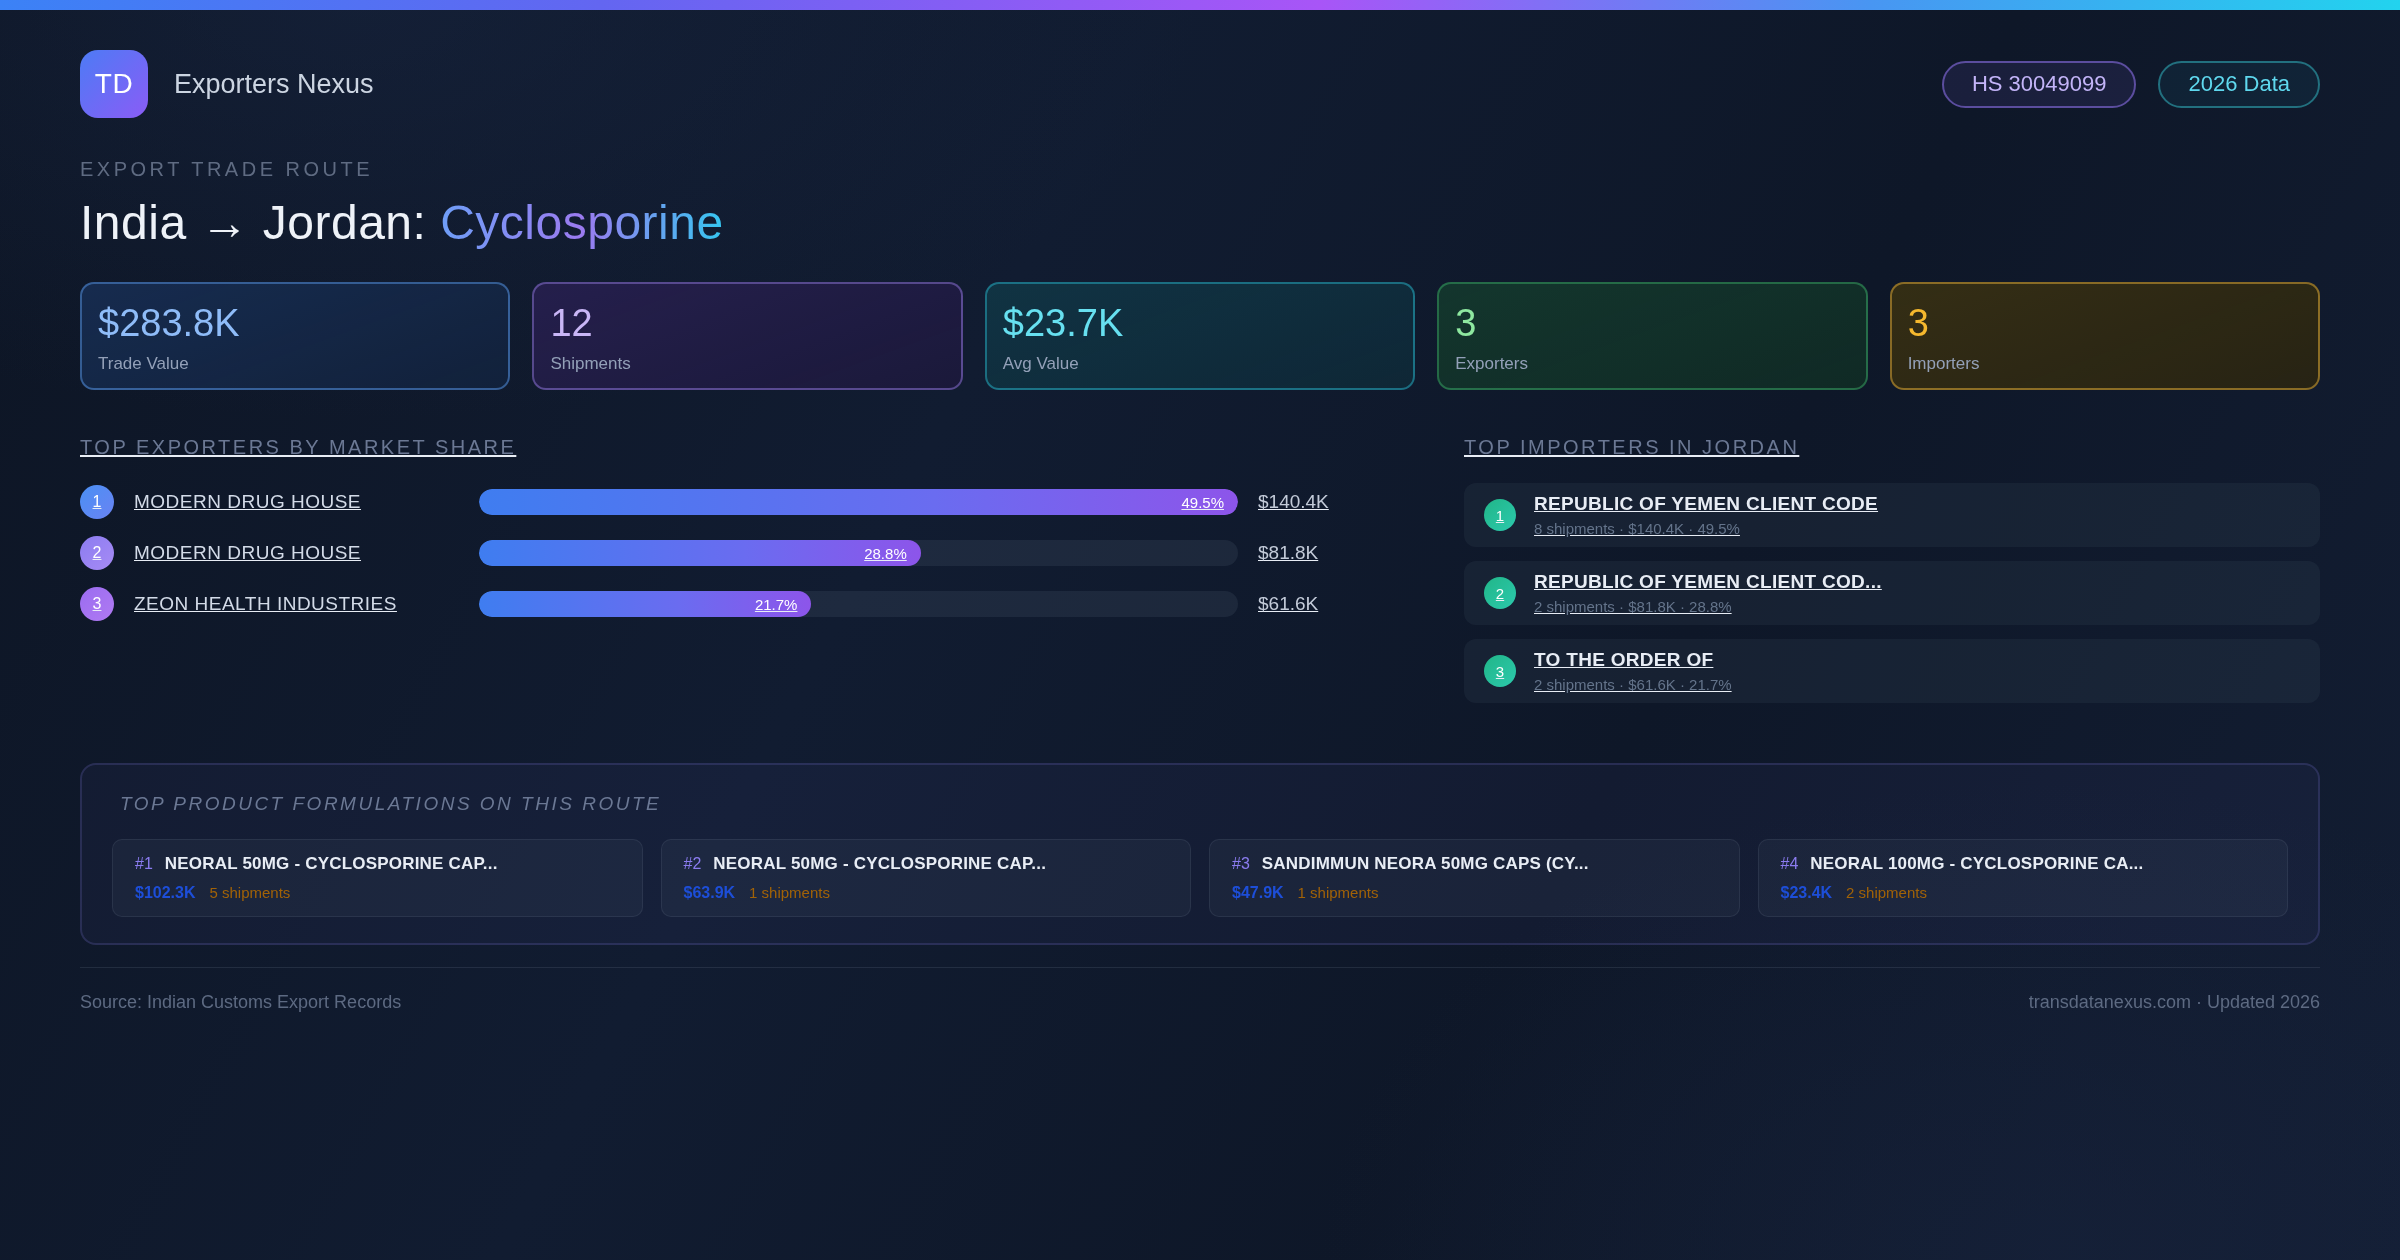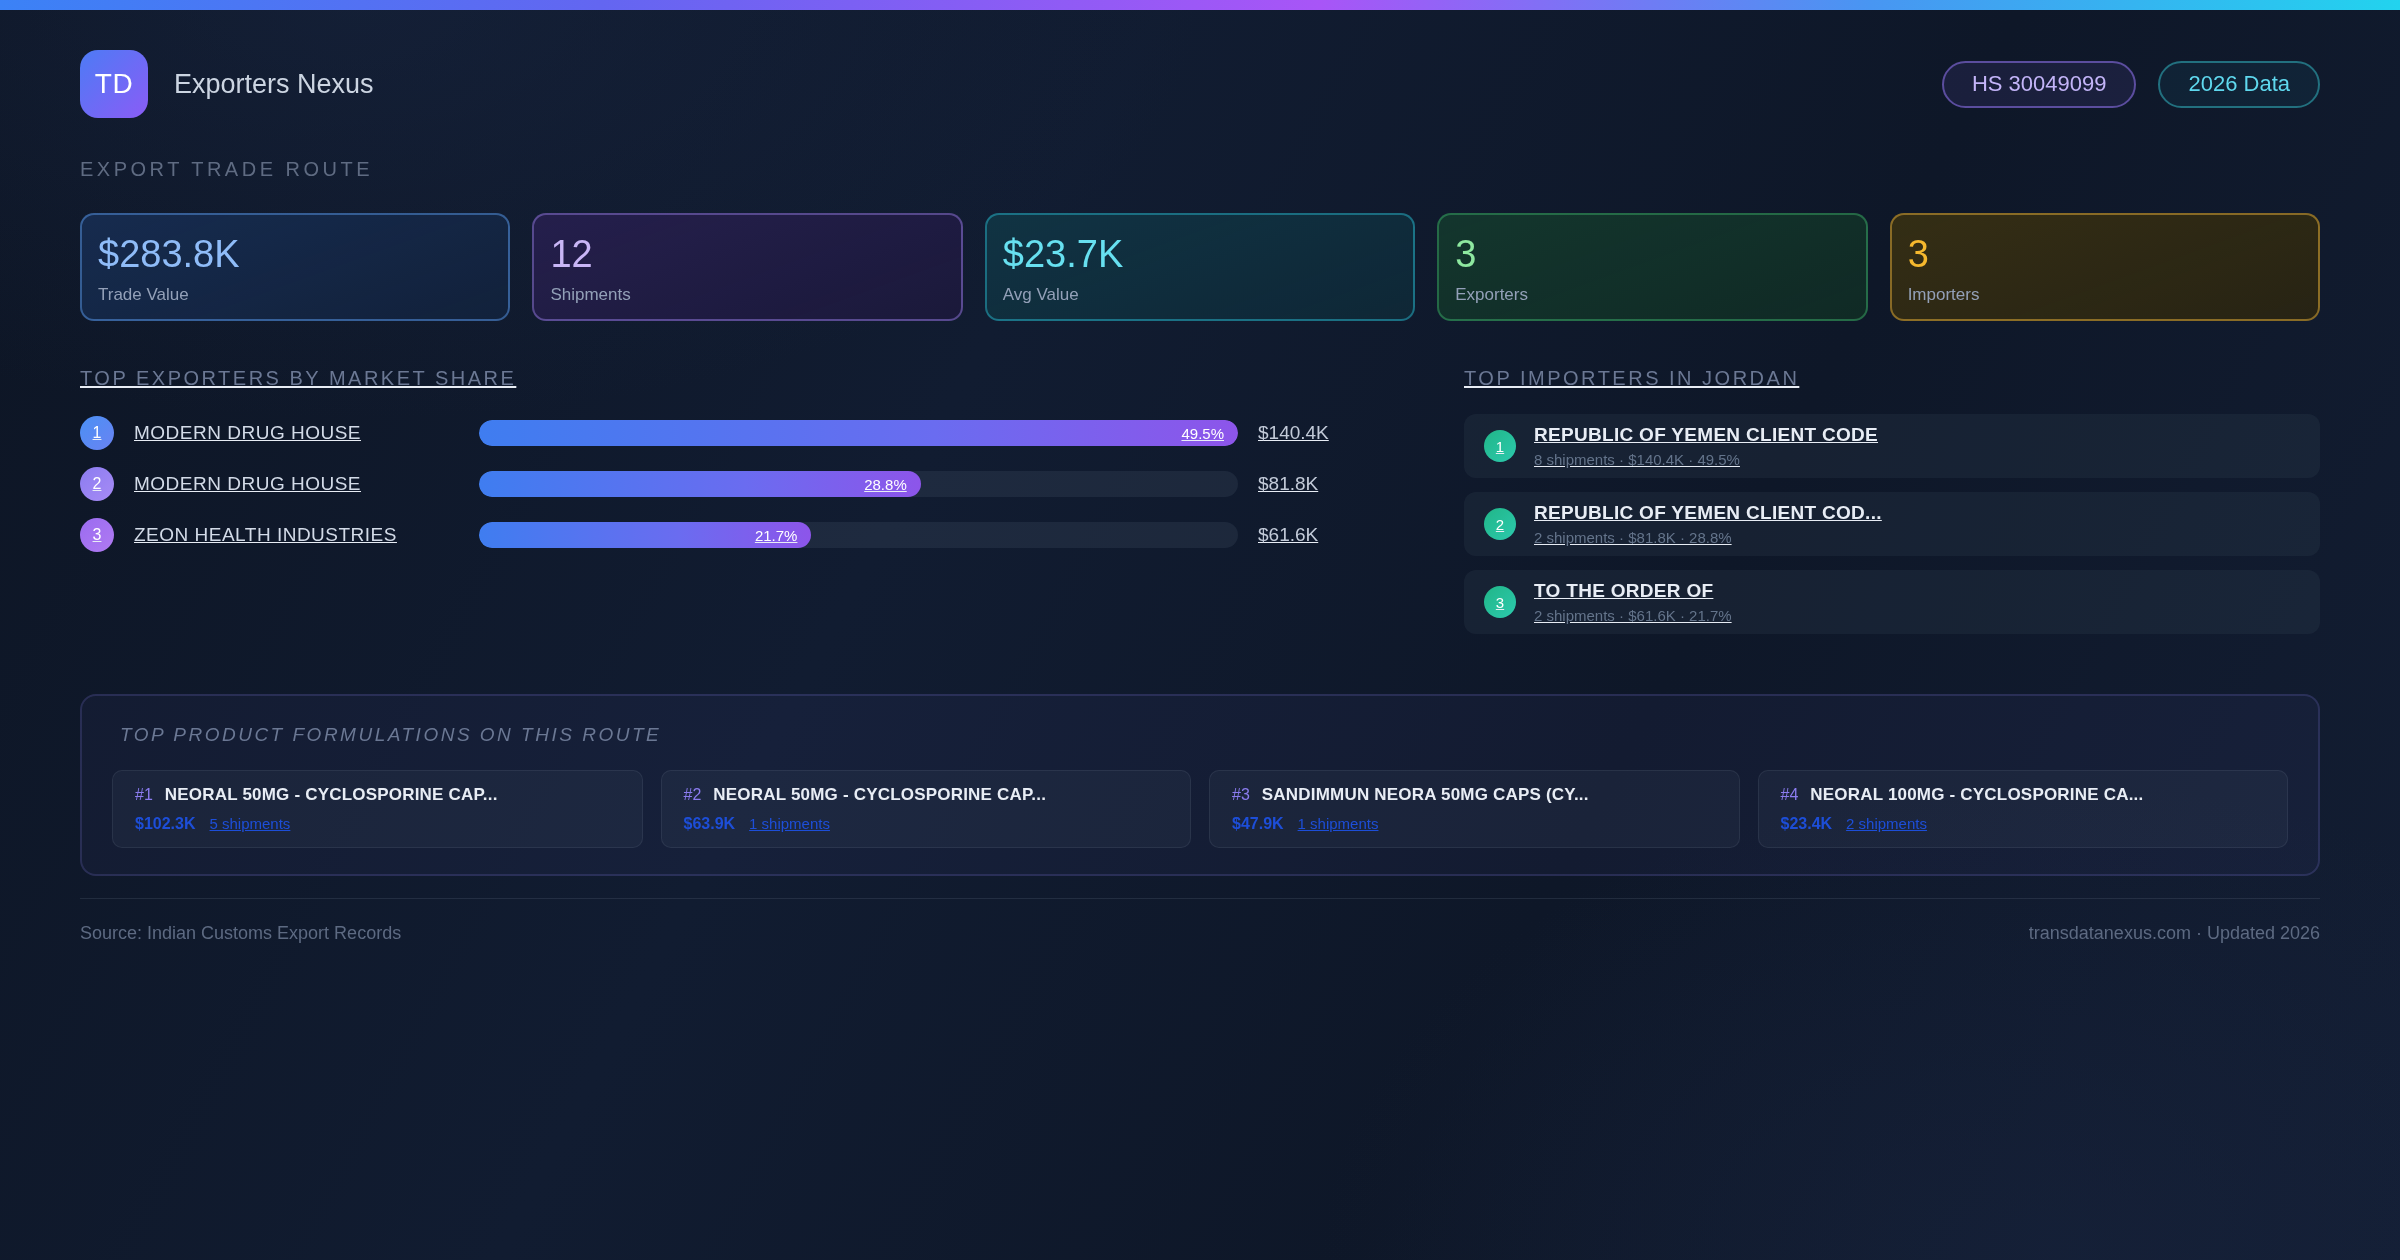--- a/index.html
+++ b/index.html
@@ -119,21 +119,21 @@
     flex: 1; height: 78px; border-radius: 10px;
     background: rgba(148,163,184,.06);
     border: 1px solid rgba(148,163,184,.12);
     padding: 14px 22px;
   }
   .product-top { display: flex; align-items: baseline; }
   .product-rank { font-size: 16px; color: #8b7cf0; margin-right: 12px; }
   .product-name { font-size: 17px; font-weight: 600; color: #e8edf5; letter-spacing: .2px; white-space: nowrap; overflow: hidden; }
   .product-bottom { display: flex; align-items: baseline; margin-top: 10px; }
   .product-value { font-size: 16px; font-weight: 600; color: #1d4ed8; }
-  .product-ship { font-size: 15px; color: #1d4ed8; margin-left: 14px; text-decoration: underline; }
+  .product-ship { font-size: 15px; color: #a16207; margin-left: 14px; }
 
   
   .footer { margin-top: 22px; border-top: 1px solid rgba(148,163,184,.15); padding-top: 24px; display: flex; }
   .footer-left { font-size: 18px; color: #5d6a82; }
   .footer-right { margin-left: auto; font-size: 18px; color: #5d6a82; }
 </style>
 </head>
 <body>
 
 <div class="topbar"></div>
@@ -142,20 +142,21 @@
 
   <div class="header">
     <div class="logo">TD</div>
     <div class="app-name">Exporters Nexus</div>
     <div class="header-spacer"></div>
     <div class="pill pill-purple">HS 30049099</div>
     <div class="pill pill-teal">2026 Data</div>
   </div>
 
   <div class="eyebrow">EXPORT TRADE ROUTE</div>
+  <div class="title"><span>India → Jordan: </span><span class="highlight">Cyclosporine</span></div>
 
   <div class="stats">
     <div class="stat-card stat-blue">
       <div class="stat-value">$283.8K</div>
       <div class="stat-label">Trade Value</div>
     </div>
     <div class="stat-card stat-purple">
       <div class="stat-value">12</div>
       <div class="stat-label">Shipments</div>
     </div>

